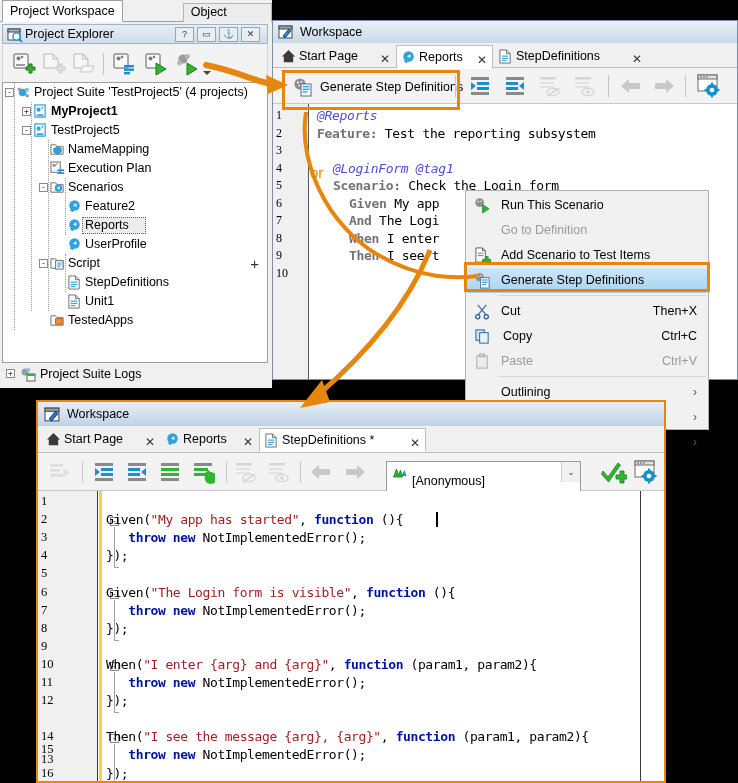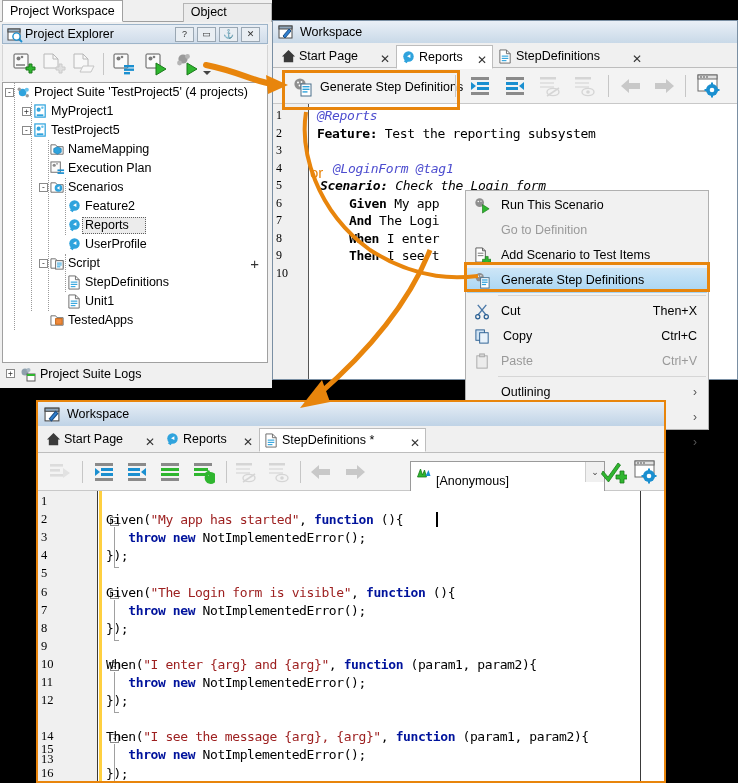--- a/index.html
+++ b/index.html
@@ -72,21 +72,21 @@
       background:#f3f3f3; border-bottom:1px solid #c8c8c8; }
 
   #ws-top-editor { position:absolute; left:0; top:83px; right:0; bottom:0; background:#fff; }
   #ws-top-gutter { position:absolute; left:0; top:0; width:36px; bottom:0;
       background:#f0f0f0; border-right:1px solid #555; }
   .gln { position:absolute; left:3px; font-size:12px;
       font-family:"Liberation Serif", serif; color:#000; }
   .code-line { position:absolute; left:44px; font-size:13px; white-space:pre;
       font-family:"DejaVu Sans Mono", monospace; letter-spacing:-0.3px; }
 
-  .kw  { color:#000000; font-weight:bold; }
+  .kw  { color:#737373; font-weight:bold; }
   .tag { color:#4d4dcf; font-style:italic; }
   .txt { color:#000; }
 
   
   #ctxmenu { left:465px; top:190px; width:244px; height:240px; background:#f1f1f1;
       border:1px solid #b0b0b0; }
   #ctx-gutter { position:absolute; left:0; top:0; width:30px; bottom:0; background:#f1f1f1; }
   .mi { position:absolute; left:1px; right:1px; height:25px; line-height:25px;
       font-size:12.5px; padding-left:34px; white-space:nowrap; }
   .mi.dis { color:#9a9a9a; }
@@ -121,21 +121,21 @@
   .jstr { color:#9d2020; }
   .fold { position:absolute; left:40px; width:9px; height:9px; border:1px solid #8a8a8a;
       background:#fff; font-size:8px; line-height:7px; text-align:center;
       font-family:"DejaVu Sans Mono", monospace; color:#333; }
   .foldline { position:absolute; left:44px; width:0; border-left:1px solid #a0a0a0; }
   .foldend { position:absolute; width:5px; height:0; border-top:1px solid #a0a0a0; }
   #ws-bot-margin { position:absolute; left:602px; top:0; width:0; bottom:0;
       border-left:1px solid #3a3a3a; }
 
   
-  #anon-combo { position:absolute; left:372px; top:8px; width:195px; height:40px;
+  #anon-combo { position:absolute; left:348px; top:8px; width:195px; height:40px;
       background:#fff; border:1px solid #9a9a9a; display:flex; align-items:center; }
   #anon-combo .cv { margin-left:25px; font-size:12.5px; }
   #anon-combo .dd { position:absolute; right:0; top:0; width:19px; height:20px;
       background:#f0f0f0; border-left:1px solid #cfcfcf; display:flex;
       align-items:center; justify-content:center; font-size:9px; color:#444; }
 
   
   #annots { position:absolute; left:0; top:0; width:738px; height:783px;
       pointer-events:none; }
   #or-label { position:absolute; left:310px; top:164px; font-size:15px; color:#e8850c;
@@ -241,21 +241,21 @@
         <span class="lbl" style="left: 31px;">Project Suite 'TestProject5' (4 projects)</span>
       </div>
       <div class="tr nosel">
         <div class="expander" style="left: 19px;">+</div>
         <span class="ico" style="left: 30px;"><svg width="15" height="15" viewBox="0 0 16 16">
             <rect x="2" y="1" width="11" height="13" fill="#fff" stroke="#2fa3dd" stroke-width="1.3"></rect>
             <circle cx="6" cy="6" r="2.2" fill="#2fa3dd"></circle>
             <circle cx="10" cy="4" r="1.3" fill="#67c2ec"></circle>
             <path d="M4 11h7v2H4z" fill="#2fa3dd"></path>
           </svg></span>
-        <span class="lbl" style="left: 48px; font-weight: normal;">MyProject1</span>
+        <span class="lbl" style="left: 48px; font-weight: bold;">MyProject1</span>
       </div>
       <div class="tr nosel">
         <div class="expander" style="left: 19px;">-</div>
         <span class="ico" style="left: 30px;"><svg width="15" height="15" viewBox="0 0 16 16">
             <rect x="2" y="1" width="11" height="13" fill="#fff" stroke="#2fa3dd" stroke-width="1.3"></rect>
             <circle cx="6" cy="6" r="2.2" fill="#2fa3dd"></circle>
             <circle cx="10" cy="4" r="1.3" fill="#67c2ec"></circle>
             <path d="M4 11h7v2H4z" fill="#2fa3dd"></path>
           </svg></span>
         <span class="lbl" style="left: 48px;">TestProject5</span>
@@ -521,21 +521,21 @@
         <div class="gln nosel" style="top: 109px;">7</div>
         <div class="gln nosel" style="top: 126.5px;">8</div>
         <div class="gln nosel" style="top: 144px;">9</div>
         <div class="gln nosel" style="top: 161.5px;">10</div>
       </div>
     <div id="ws-top-code">
         <div class="code-line" style="top: 4px; left: 44px;"><span class="tag">@Reports</span></div>
         <div class="code-line" style="top: 21.5px; left: 44px;"><span class="kw">Feature:</span><span class="txt"> Test the reporting subsystem</span></div>
         <div class="code-line" style="top: 39px; left: 44px;"></div>
         <div class="code-line" style="top: 56.5px; left: 60px;"><span class="tag">@LoginForm @tag1</span></div>
-        <div class="code-line" style="top: 74px; left: 47px; font-style: italic;"><span class="kw">Scenario:</span><span class="txt"> Check the Login form</span></div>
+        <div class="code-line" style="top: 74px; left: 60px;"><span class="kw">Scenario:</span><span class="txt"> Check the Login form</span></div>
         <div class="code-line" style="top: 91.5px; left: 76px;"><span class="kw">Given</span><span class="txt"> My app</span></div>
         <div class="code-line" style="top: 109px; left: 76px;"><span class="kw">And</span><span class="txt"> The Logi</span></div>
         <div class="code-line" style="top: 126.5px; left: 76px;"><span class="kw">When</span><span class="txt"> I enter</span></div>
         <div class="code-line" style="top: 144px; left: 76px;"><span class="kw">Then</span><span class="txt"> I see t</span></div>
         <div class="code-line" style="top: 161.5px; left: 44px;"></div>
       </div>
   </div>
 </div>
 
 <div class="abs" id="ctxmenu">

